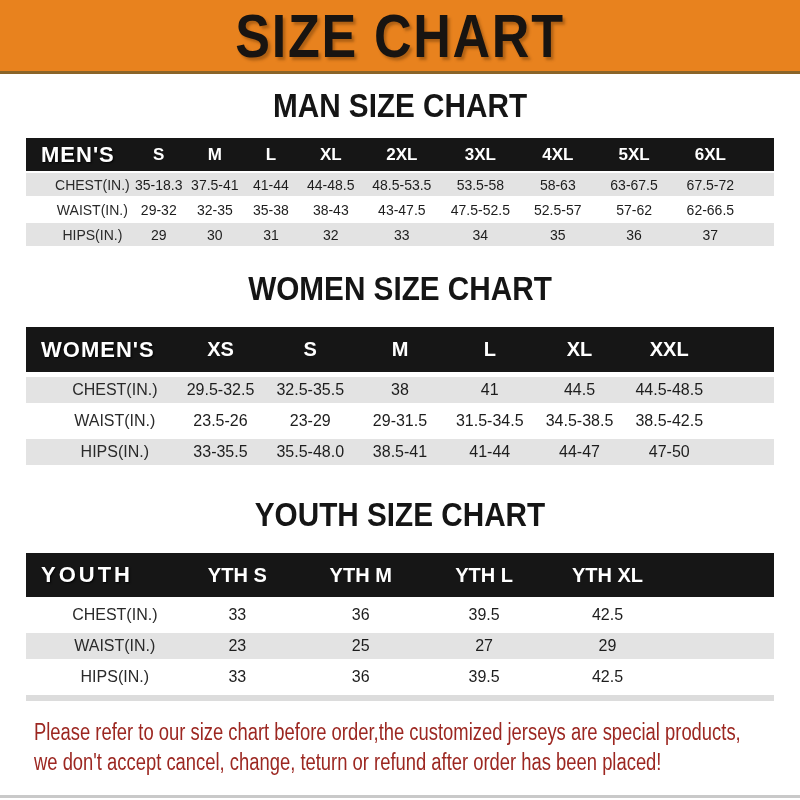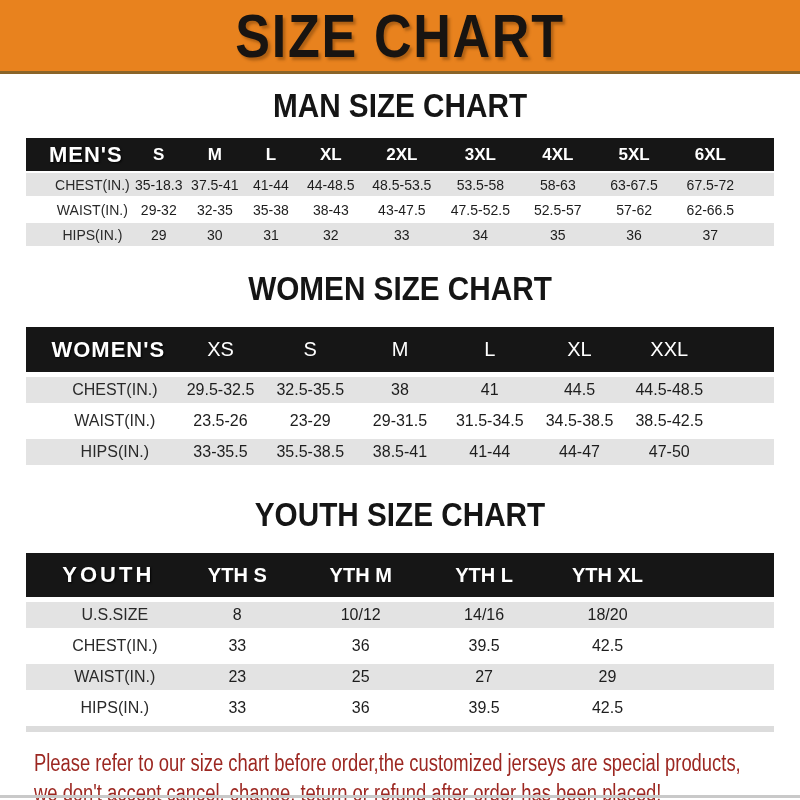--- a/index.html
+++ b/index.html
@@ -37,37 +37,37 @@
   .size-table{
     width:100%;table-layout:fixed;border-collapse:separate;
   }
   .size-table th,.size-table td{
     padding:0;text-align:center;vertical-align:middle;overflow:hidden;white-space:nowrap;
   }
   .head-row th{
     background:var(--barblack,#161616);color:#ffffff;font-weight:400;
   }
   .head-row .lbl{
-    text-align:center;padding-left:15px;font-weight:700;font-size:22px;letter-spacing:1px;
+    text-align:left;padding-left:15px;font-weight:700;font-size:22px;letter-spacing:1px;
     text-shadow:1px 1px 2px rgba(0,0,0,0.9);
   }
   .data-row td{color:#1d1d1d;background:#ffffff;}
   .data-row .lbl{color:#2a2a2a;padding-left:28px;}
   .data-row.odd td{background:var(--rowgray,#E3E3E3);}
 
   .t-men{border-spacing:0 2px;}
   .t-men .head-row{height:33px;}
   .t-men .head-row .size-col{font-size:17px;font-weight:600;}
   .t-men .data-row{height:23px;}
   .t-men .data-row td{font-size:14px;}
   .t-men .data-row .lbl{font-size:14px;}
 
   .t-women{border-spacing:0 5px;}
   .t-women .head-row{height:45px;}
-  .t-women .head-row .size-col{font-size:20px;font-weight:400;}
+  .t-women .head-row .size-col{font-size:20px;font-weight:700;}
   .t-women .data-row{height:26px;}
   .t-women .data-row td{font-size:16px;}
 
   .t-youth{border-spacing:0 5px;}
   .t-youth .head-row{height:44px;}
   .t-youth .head-row .lbl{letter-spacing:3px;}
   .t-youth .head-row .size-col{font-size:20px;font-weight:600;}
   .t-youth .data-row{height:26px;}
   .t-youth .data-row td{font-size:16px;}
 
@@ -210,21 +210,21 @@
               <td class="val">23-29</td>
               <td class="val">29-31.5</td>
               <td class="val">31.5-34.5</td>
               <td class="val">34.5-38.5</td>
               <td class="val">38.5-42.5</td>
               <td class="spacer"></td>
             </tr>
             <tr class="data-row odd">
               <td class="lbl">HIPS(IN.)</td>
               <td class="val">33-35.5</td>
-              <td class="val">35.5-38.5</td>
+              <td class="val">35.5-48.0</td>
               <td class="val">38.5-41</td>
               <td class="val">41-44</td>
               <td class="val">44-47</td>
               <td class="val">47-50</td>
               <td class="spacer"></td>
             </tr>
           </tbody>
         </table>
       </div>
   </section>
@@ -245,28 +245,20 @@
             <tr class="head-row">
               <th class="lbl">YOUTH</th>
               <th class="size-col">YTH S</th>
               <th class="size-col">YTH M</th>
               <th class="size-col">YTH L</th>
               <th class="size-col">YTH XL</th>
               <th class="spacer"></th>
             </tr>
           </thead>
           <tbody>
-            <tr class="data-row odd">
-              <td class="lbl">U.S.SIZE</td>
-              <td class="val">8</td>
-              <td class="val">10/12</td>
-              <td class="val">14/16</td>
-              <td class="val">18/20</td>
-              <td class="spacer"></td>
-            </tr>
             <tr class="data-row">
               <td class="lbl">CHEST(IN.)</td>
               <td class="val">33</td>
               <td class="val">36</td>
               <td class="val">39.5</td>
               <td class="val">42.5</td>
               <td class="spacer"></td>
             </tr>
             <tr class="data-row odd">
               <td class="lbl">WAIST(IN.)</td>

